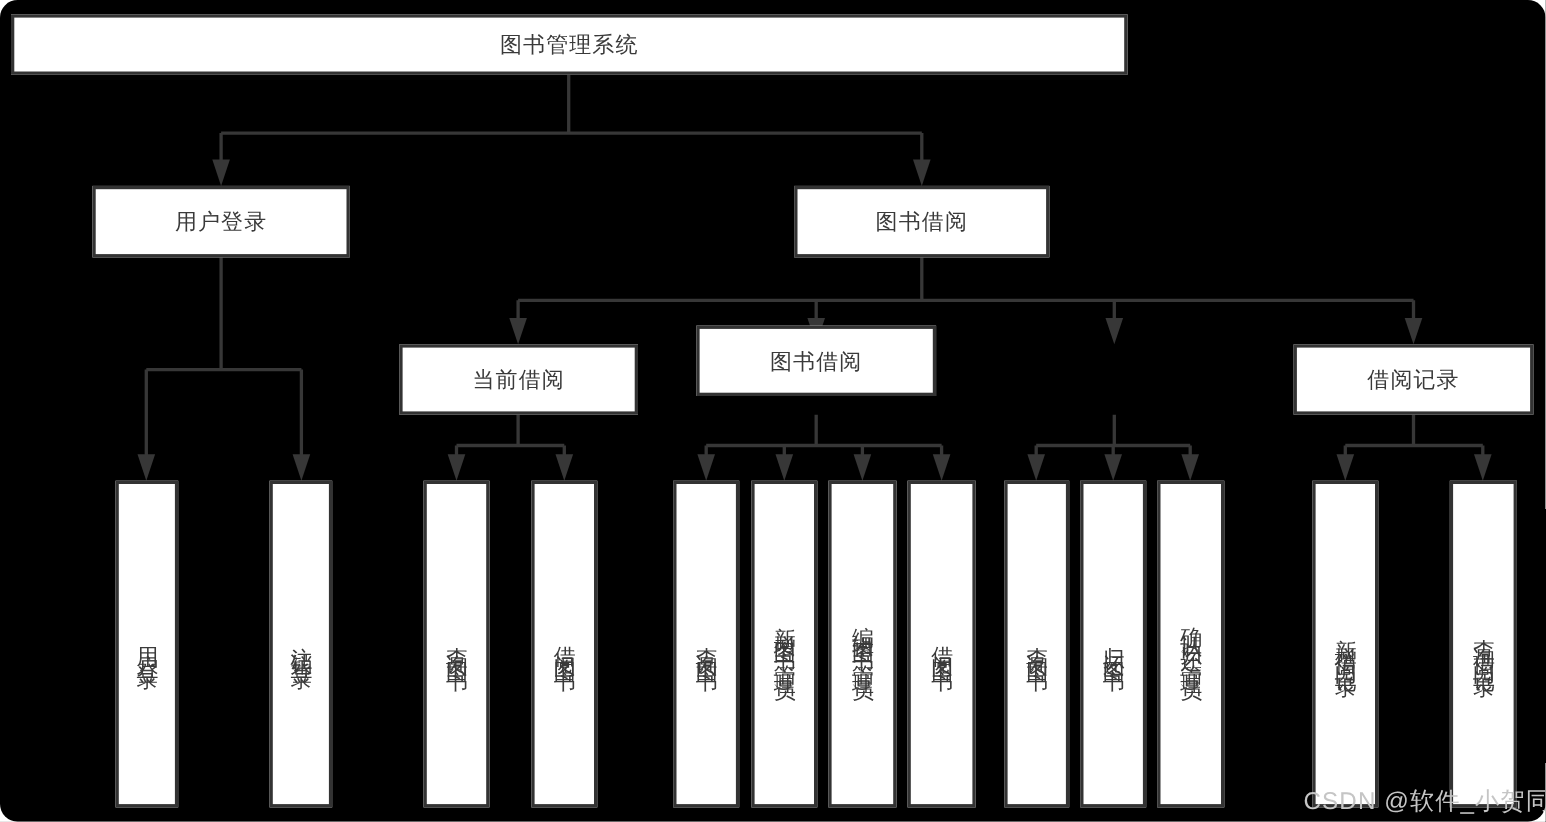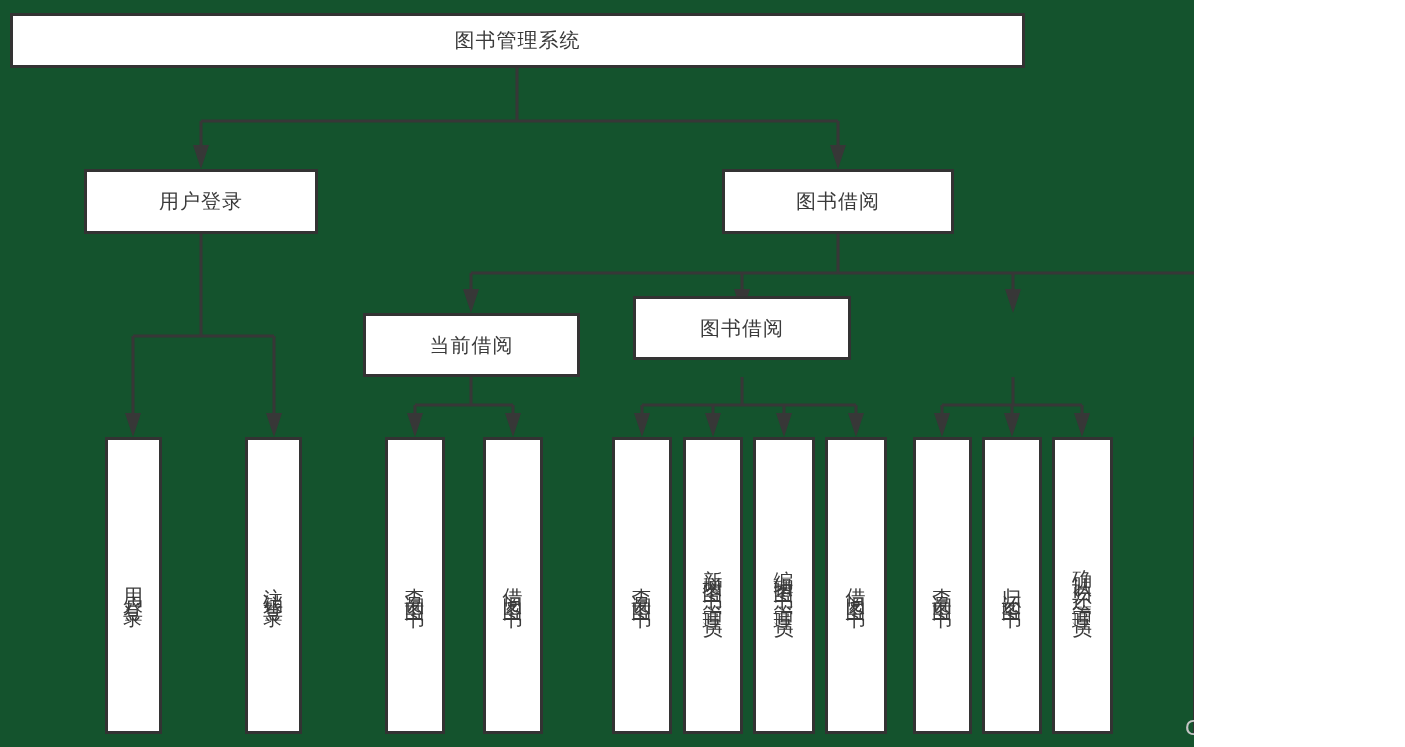--- a/index.html
+++ b/index.html
@@ -1,21 +1,22 @@
 <!DOCTYPE html>
 <html><head>
 <meta charset="utf-8">
 <style>
   html,body { margin:0; padding:0; background:#ffffff; }
   .canvas {
     position:relative;
-    width:1194px; height:747px;
-    background:#14532d;
+    width:1405px; height:747px;
+    background:#000000;
     overflow:hidden;
     font-family:"Liberation Sans", sans-serif;
+    border-radius:16px;
   }
   .connector-svg { position:absolute; left:0; top:0; width:1405px; height:747px; }
   .box {
     position:absolute;
     box-sizing:border-box;
     border:3px solid #333333;
     background:#ffffff;
     display:flex; align-items:center; justify-content:center;
     color:#3a3a3a;
     font-size:20px;
@@ -92,20 +93,23 @@
   <div class="box" style="left:722px;top:169px;width:232px;height:65px">
     <span>图书借阅</span>
   </div>
 
   <div class="box" style="left:363px;top:313px;width:217px;height:64px">
     <span>当前借阅</span>
   </div>
   <div class="box" style="left:633px;top:296px;width:218px;height:64px">
     <span>图书借阅</span>
   </div>
+  <div class="box" style="left:1176px;top:313px;width:218px;height:64px">
+    <span>借阅记录</span>
+  </div>
 
   <div class="box vbox" style="left:105px;top:437px;width:57px;height:297px">
     <span>用户登录</span>
   </div>
   <div class="box vbox" style="left:245px;top:437px;width:57px;height:297px">
     <span>注销登录</span>
   </div>
 
   <div class="box vbox" style="left:385px;top:437px;width:60px;height:297px">
     <span>查询图书</span>

